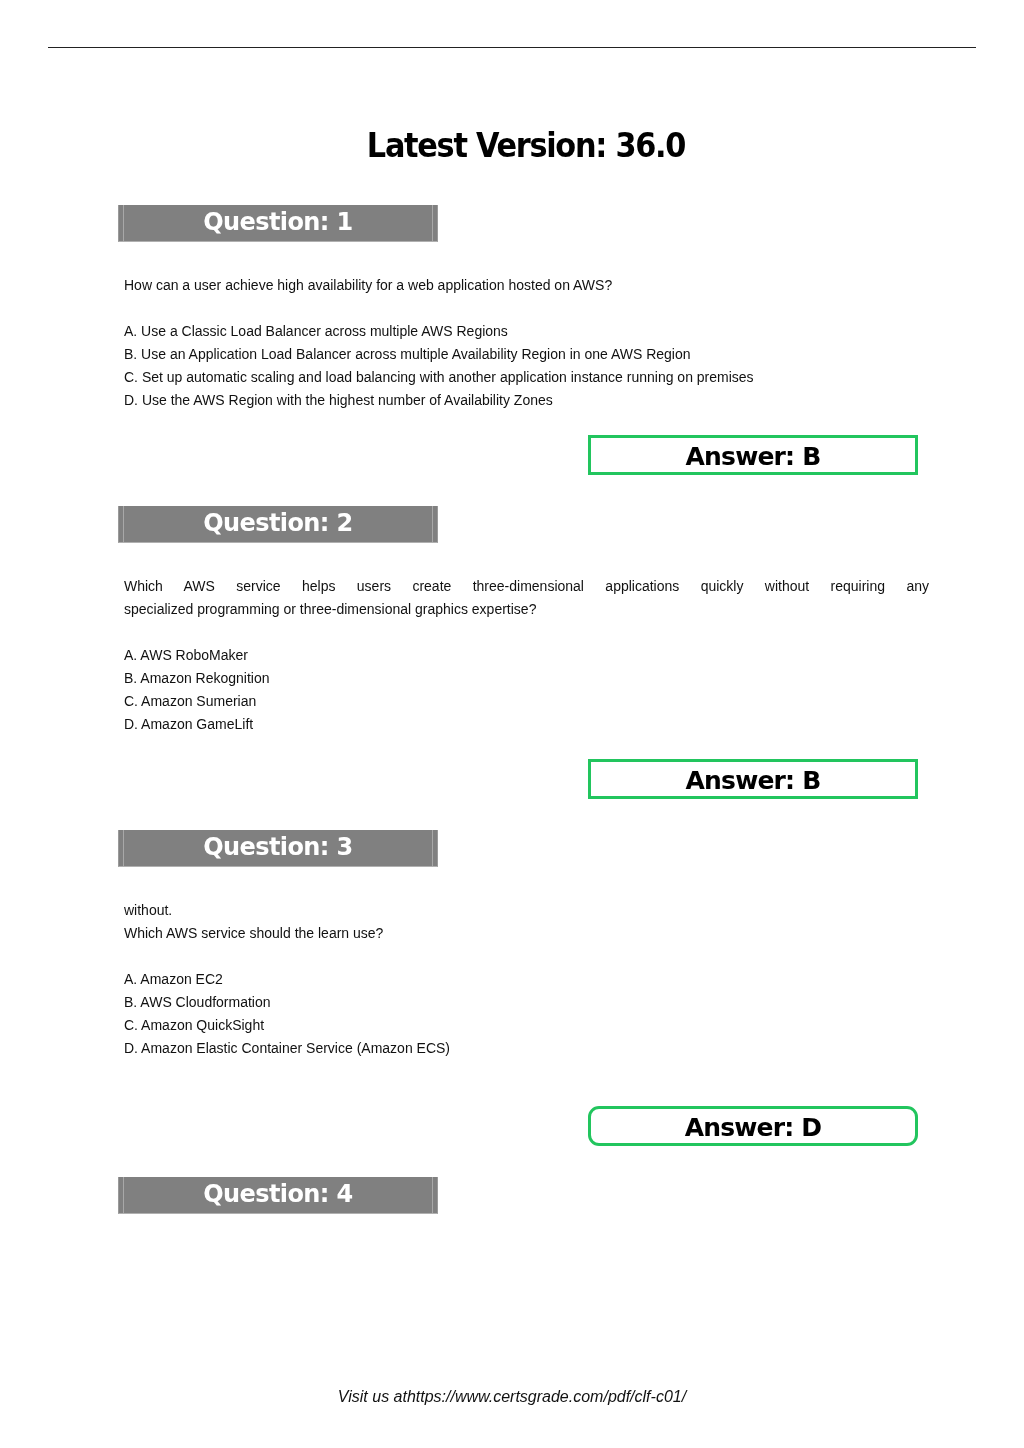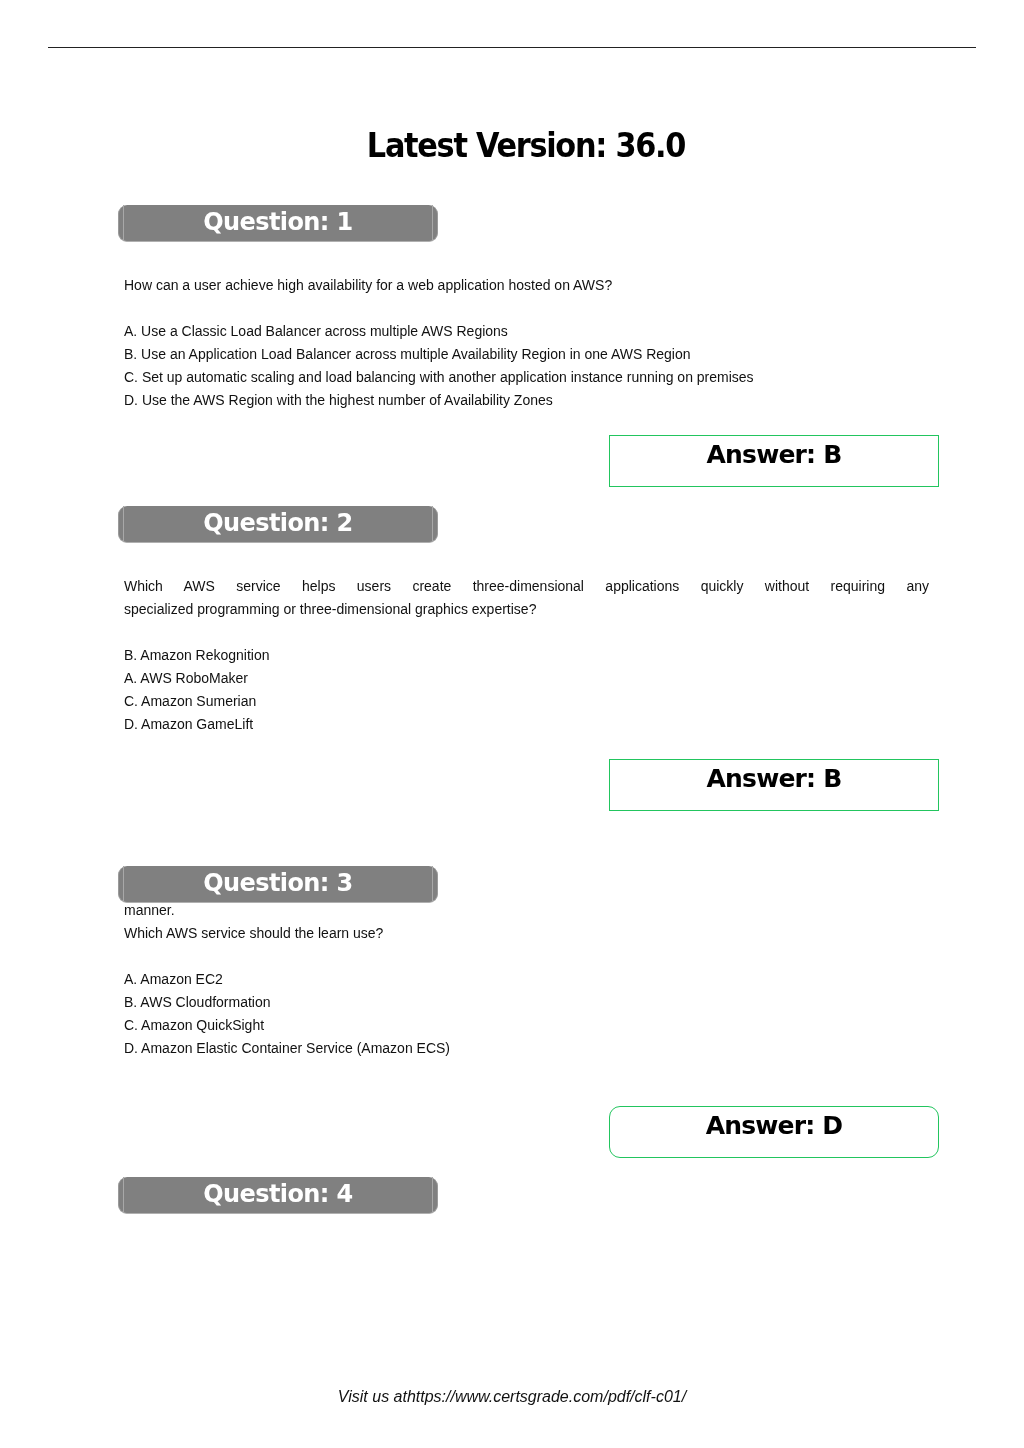--- a/index.html
+++ b/index.html
@@ -40,21 +40,20 @@
     .q-header {
       position: absolute;
       left: 118px;
       width: 320px;
       height: 37px;
       background: #808080;
       box-sizing: border-box;
       border-left: 1px solid #9a9a9a;
       border-right: 1px solid #9a9a9a;
       border-bottom: 1px solid #b0b0b0;
-      border-radius: 9px;
     }
     .q-header::before, .q-header::after {
       content: "";
       position: absolute;
       top: 0;
       bottom: 0;
       width: 1px;
       background: #a8a8a8;
     }
     .q-header::before { left: 4px; }
@@ -80,25 +79,25 @@
       line-height: 23px;
       color: #111;
     }
     .q-text { margin: 0; }
     .q-text-line { display: block; }
     .q-text-line.just { text-align: justify; text-align-last: justify; }
     .options { margin: 23px 0 0 0; padding: 0; list-style: none; }
     .options li { margin: 0; padding: 0; white-space: nowrap; }
     .answer-box {
       position: absolute;
-      left: 609px;
+      left: 588px;
       width: 330px;
-      height: 52px;
+      height: 40px;
       box-sizing: border-box;
-      border: 1px solid #22c55e;
+      border: 3px solid #22c55e;
       background: #ffffff;
       text-align: center;
     }
     .answer-label {
       display: block;
       line-height: 38px;
       font-family: "DejaVu Sans", sans-serif;
       font-weight: bold;
       font-size: 25px;
       letter-spacing: -0.8px;
@@ -143,36 +142,36 @@
 
 <div class="q-header" style="top:506px;">
   <div class="q-header-label">Question: 2</div>
 </div>
 <div class="q-body" style="top:575px;">
   <p class="q-text">
     <span class="q-text-line just">Which AWS service helps users create three-dimensional applications quickly without requiring any</span>
     <span class="q-text-line">specialized programming or three-dimensional graphics expertise?</span>
   </p>
   <ul class="options">
+    <li>A. AWS RoboMaker</li>
     <li>B. Amazon Rekognition</li>
-    <li>A. AWS RoboMaker</li>
     <li>C. Amazon Sumerian</li>
     <li>D. Amazon GameLift</li>
   </ul>
 </div>
 <div class="answer-box" style="top:759px;">
   <span class="answer-label">Answer: B</span>
 </div>
 
-<div class="q-header" style="top:866px;">
+<div class="q-header" style="top:830px;">
   <div class="q-header-label">Question: 3</div>
 </div>
 <div class="q-body" style="top:899px;">
   <p class="q-text">
-    <span class="q-text-line">manner.</span>
+    <span class="q-text-line">without.</span>
     <span class="q-text-line">Which AWS service should the learn use?</span>
   </p>
   <ul class="options">
     <li>A. Amazon EC2</li>
     <li>B. AWS Cloudformation</li>
     <li>C. Amazon QuickSight</li>
     <li>D. Amazon Elastic Container Service (Amazon ECS)</li>
   </ul>
 </div>
 <div class="answer-box" style="top:1106px;border-radius:11px;">

